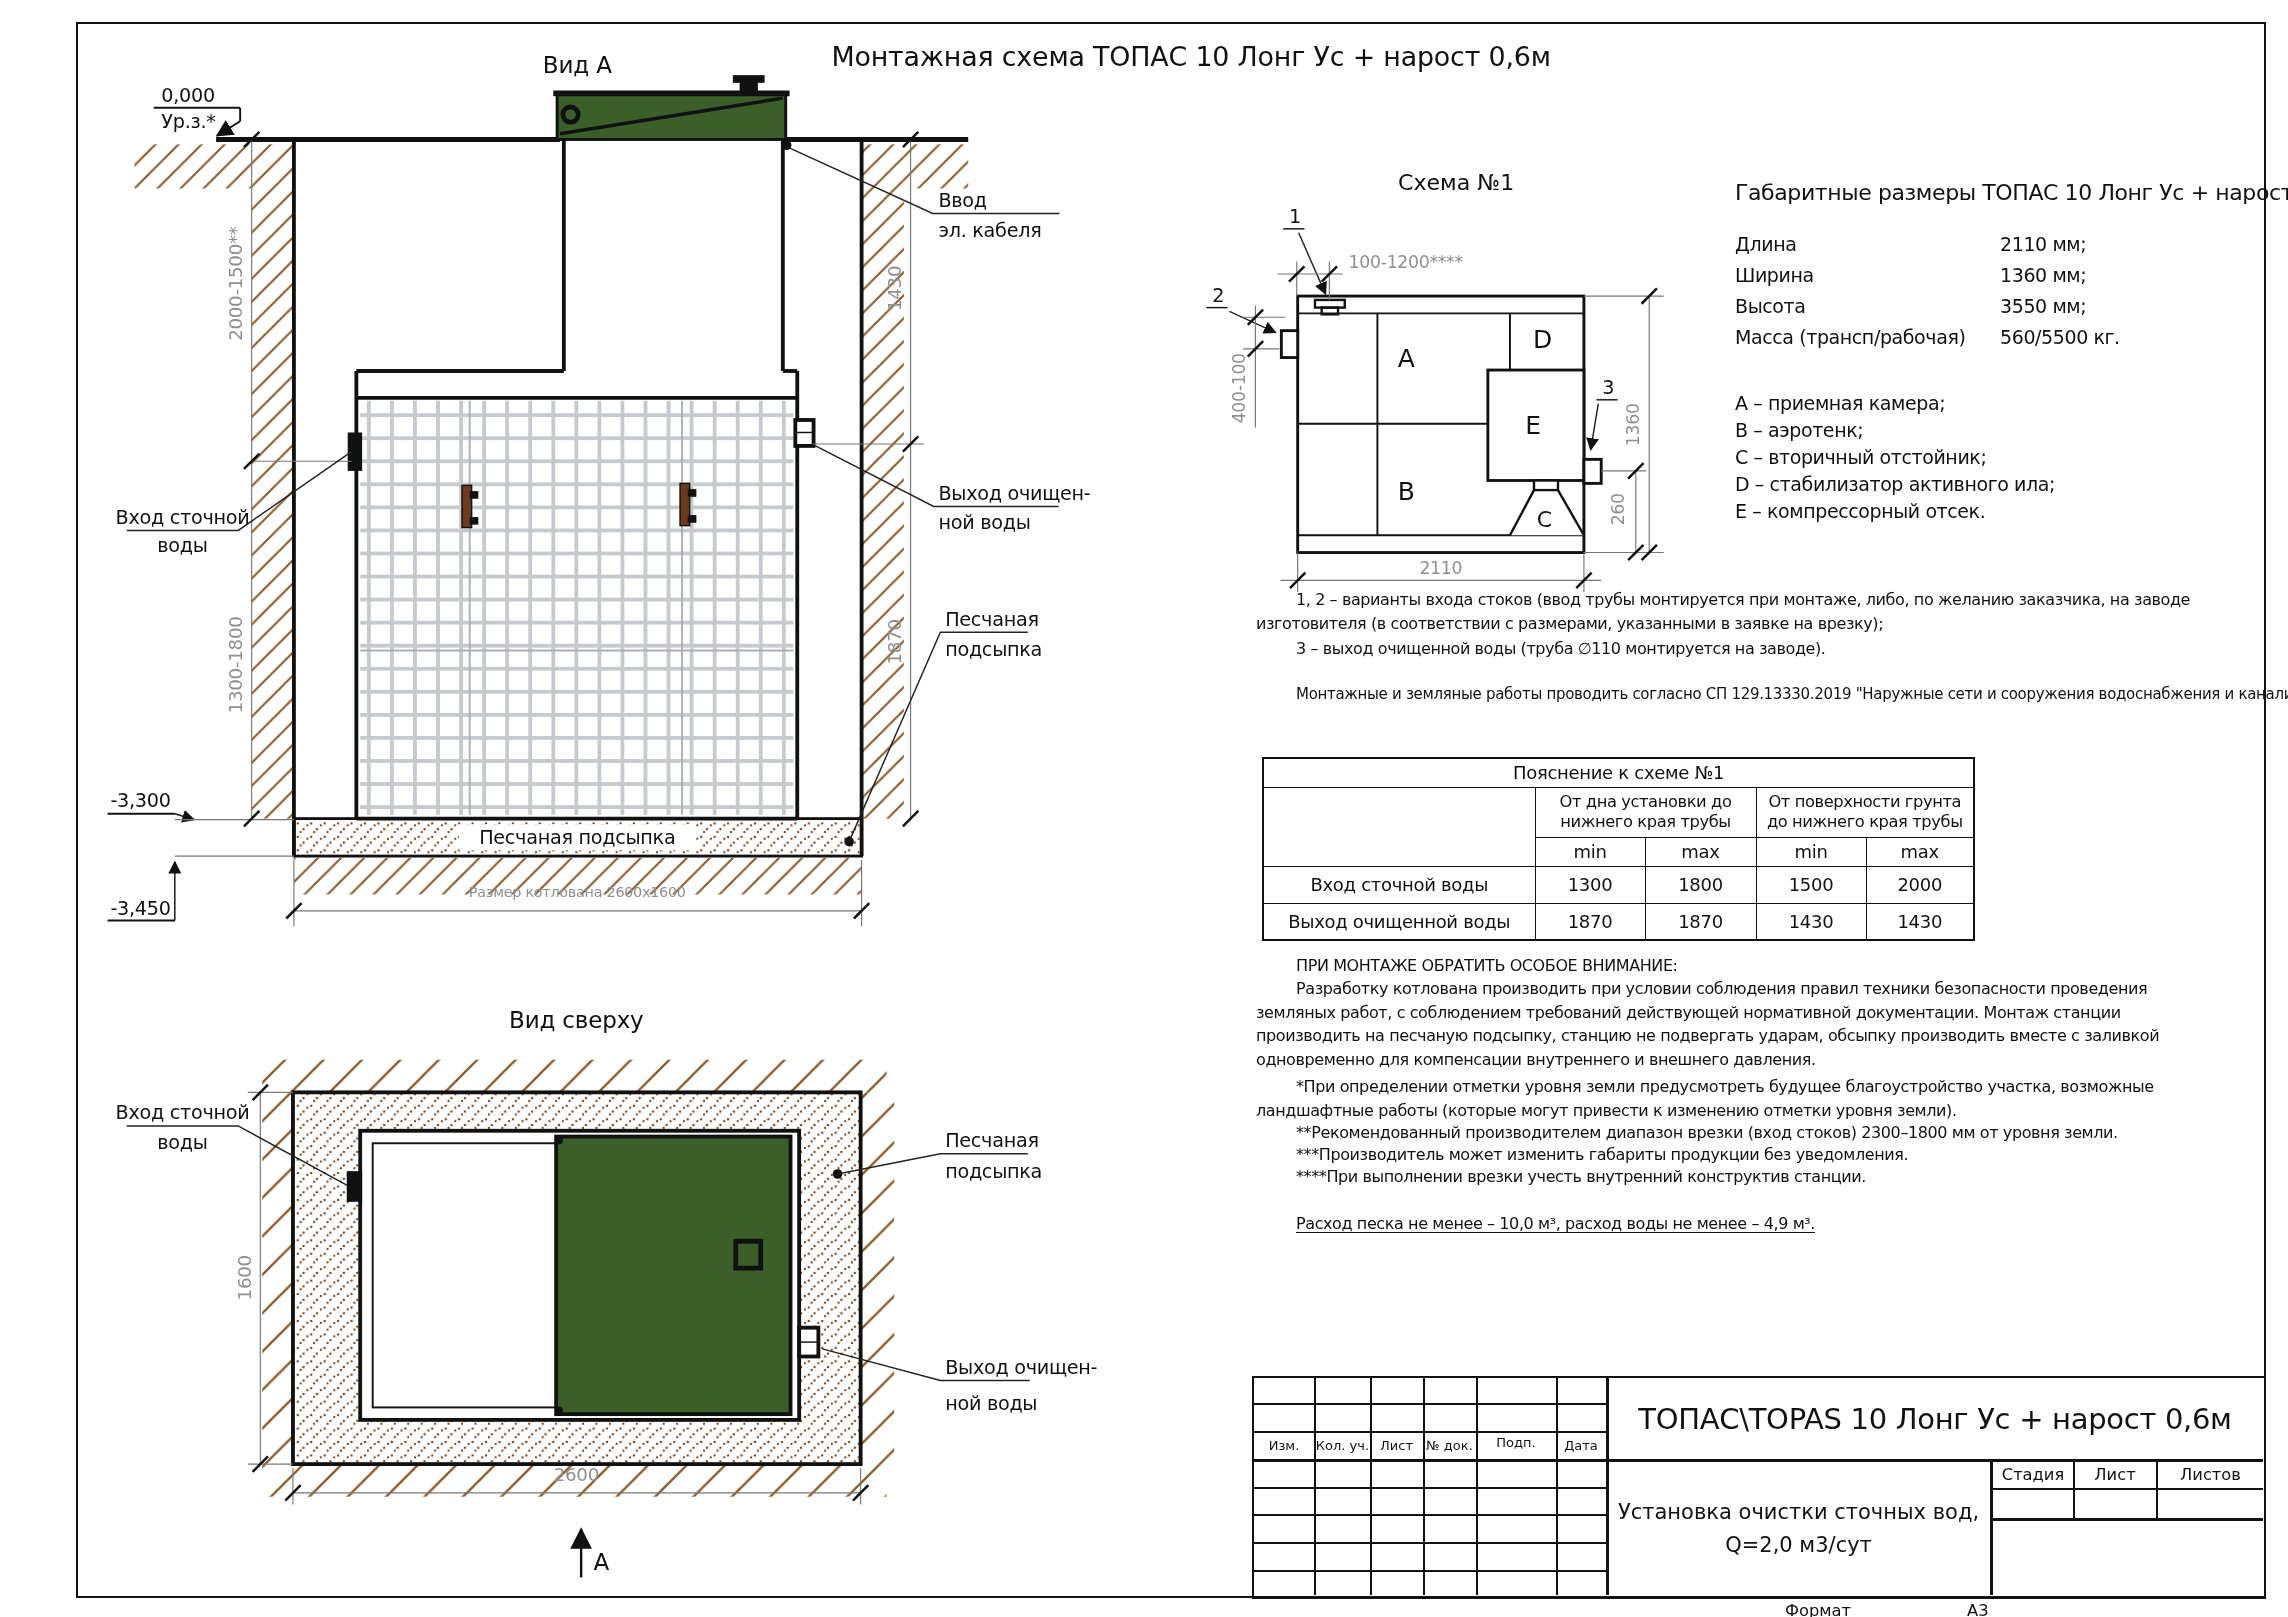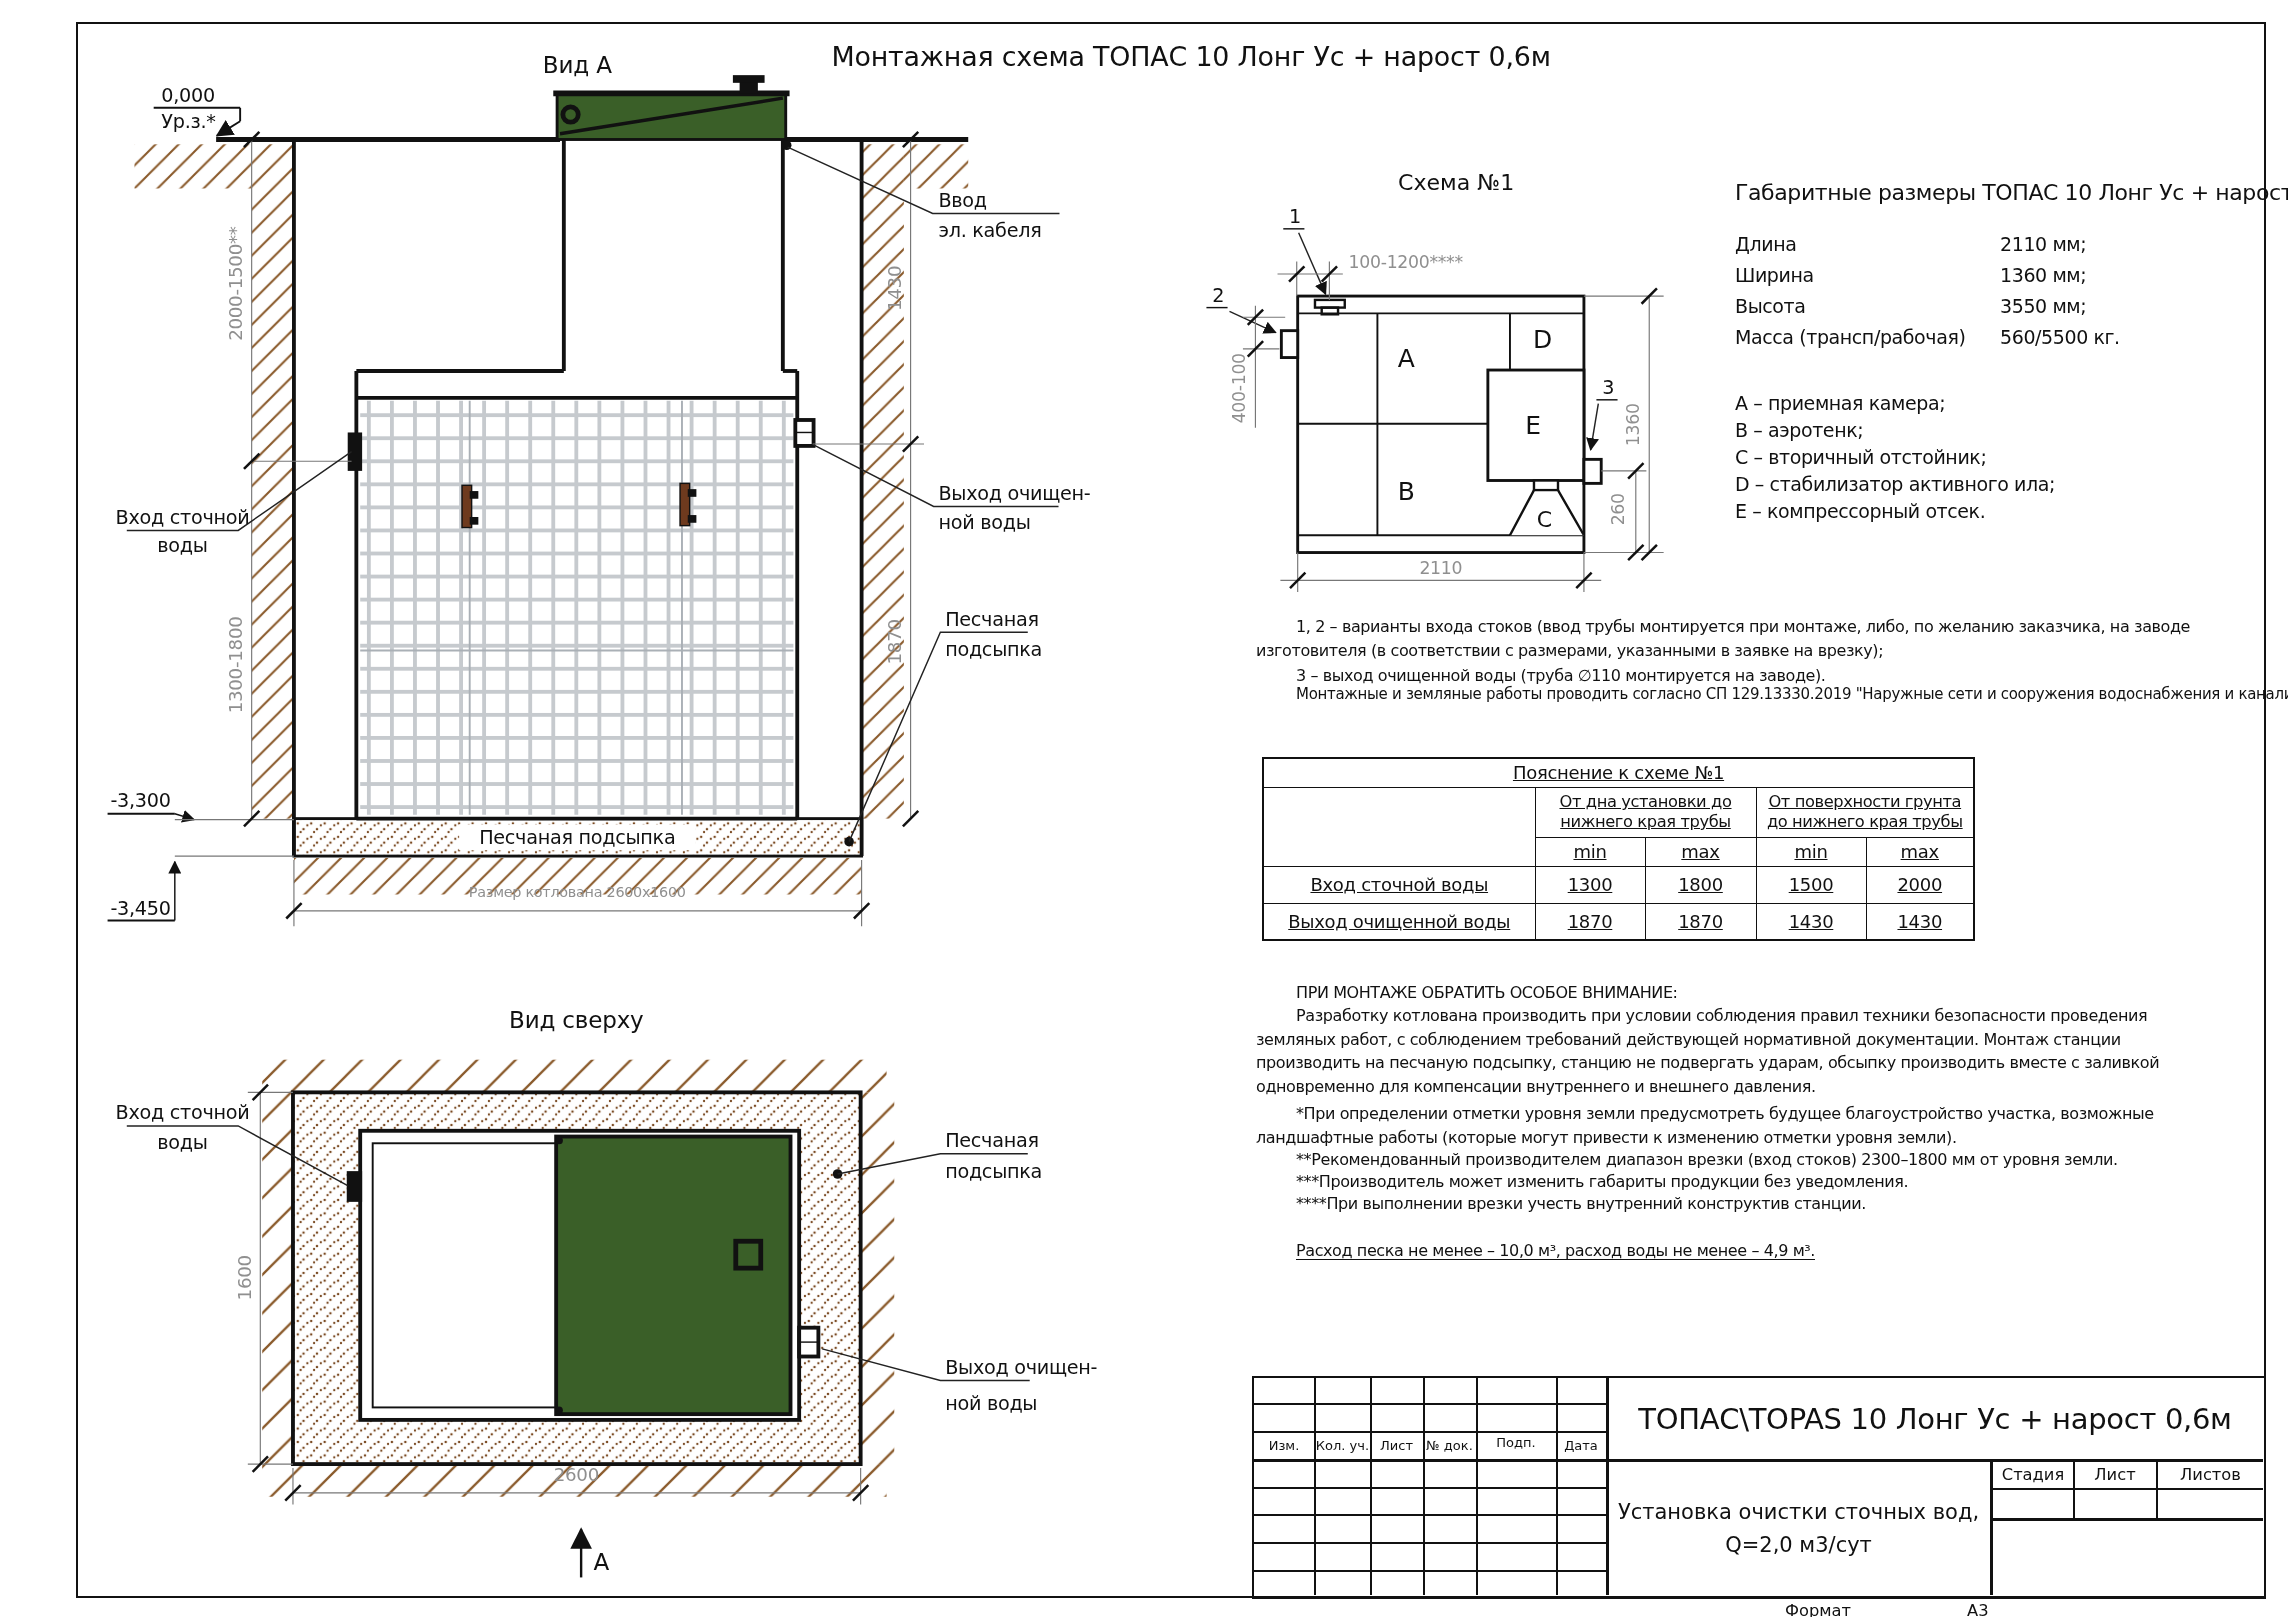--- a/index.html
+++ b/index.html
@@ -16,21 +16,21 @@
   .cap{fill:#111;font-size:24px;letter-spacing:-0.2px;}
   .comp{fill:#111;font-size:26px;}
   .ttl{fill:#111;font-size:28px;letter-spacing:-0.2px;}
   .sch-ttl{fill:#111;font-size:23px;}
   .thin{stroke:#777;stroke-width:1.2;}
   .lead{stroke:#222;stroke-width:1.5;fill:none;}
   .tick{stroke:#111;stroke-width:2.6;}
   .heading{font-size:22px;letter-spacing:-0.4px;white-space:nowrap;}
   .spec{font-size:19px;letter-spacing:-0.4px;white-space:nowrap;}
   .legend{font-size:19px;letter-spacing:-0.4px;white-space:nowrap;}
-  .note{font-size:16px;letter-spacing:-0.4px;line-height:23.5px;margin-top:27px;}
+  .note{font-size:16px;letter-spacing:-0.4px;line-height:23.5px;}
   .note1l{white-space:nowrap;}
   .spnote{font-size:15px;letter-spacing:-0.3px;white-space:nowrap;}
   .cons{text-decoration:underline;text-underline-offset:2.9px;}
   table.exp{border-collapse:collapse;border:2.9px solid #111;table-layout:fixed;}
   table.exp td,table.exp th{border:1.9px solid #111;text-align:center;vertical-align:middle;
       font-weight:normal;padding:0;font-size:18px;letter-spacing:-0.3px;}
   table.exp .grp{font-size:16.3px;line-height:1.2;letter-spacing:-0.4px;}
   .tb{position:absolute;left:1252px;top:1376px;width:1014px;height:223px;border:2.9px solid #111;box-sizing:border-box;}
   .tbv,.tbh{position:absolute;background:#111;}
   .tbcell{position:absolute;display:flex;align-items:center;justify-content:center;text-align:center;}
@@ -322,21 +322,21 @@
   <div class="abs legend" style="left:1735px;top:392px;">A – приемная камера;</div>
   <div class="abs legend" style="left:1735px;top:419px;">B – аэротенк;</div>
   <div class="abs legend" style="left:1735px;top:446px;">C – вторичный отстойник;</div>
   <div class="abs legend" style="left:1735px;top:473px;">D – стабилизатор активного ила;</div>
   <div class="abs legend" style="left:1735px;top:500px;">E – компрессорный отсек.</div>
 
   <div class="abs note" style="left:1256px;top:588px;width:946px;text-indent:40px;">1, 2 – варианты входа  стоков (ввод трубы монтируется при монтаже, либо, по желанию заказчика, на заводе изготовителя (в соответствии с размерами, указанными в заявке на врезку);</div>
   <div class="abs note note1l" style="left:1256px;top:637px;text-indent:40px;">3 – выход очищенной воды (труба ∅110 монтируется на заводе).</div>
   <div class="abs spnote" style="left:1256px;top:685px;text-indent:40px;">Монтажные и земляные работы проводить согласно СП 129.13330.2019 "Наружные сети и сооружения водоснабжения и канализации".</div>
 
-  <table class="exp abs" style="left:1262px;top:757px;width:711px;text-decoration:underline;">
+  <table class="exp abs" style="left:1262px;top:757px;width:711px;">
     <colgroup>
         <col style="width:272px">
         <col style="width:110px">
         <col style="width:111px">
         <col style="width:110px">
         <col style="width:108px">
       </colgroup>
     <tbody>
         <tr style="height:29px">
           <th colspan="5">Пояснение к схеме №1</th>

